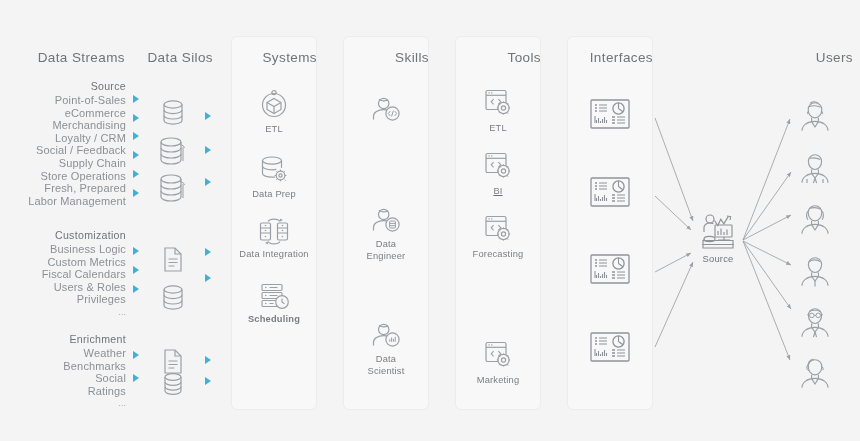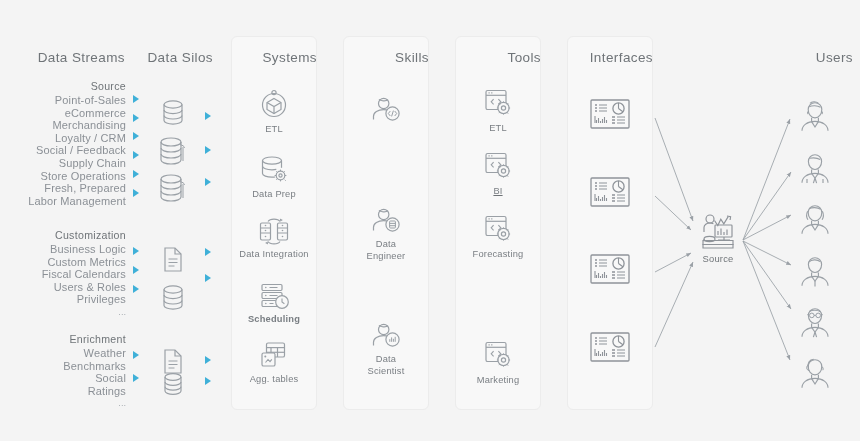--- a/index.html
+++ b/index.html
@@ -263,34 +263,20 @@
         <circle cx="8.8" cy="14.5" r=".8" fill="#9aa0a6" stroke="none"></circle>
         <circle cx="8.8" cy="22.5" r=".8" fill="#9aa0a6" stroke="none"></circle>
         <path d="M12.5 6.5h8M12.5 14.5h8M12.5 22.5h4"></path>
         <circle cx="25" cy="21" r="6.3" fill="#f8f8f8"></circle>
         <path d="M25 17.4V21l2.4 1.7" stroke-width="1.1"></path>
       </svg>
     </div>
     <div class="lbl">Scheduling</div>
   </div>
 
-  <div class="node" style="left:219px;top:340px;">
-    <div class="ico">
-      <svg width="32" height="30" viewBox="0 0 32 30" fill="none" stroke="#9aa0a6" stroke-width="1.2">
-        <rect x="8.5" y="3" width="18" height="14" rx="1.6"></rect>
-        <path d="M8.5 7.6h18"></path>
-        <path d="M13 7.6V17M19.5 7.6V17"></path>
-        <path d="M8.5 12.3h18"></path>
-        <rect x="4" y="13" width="13" height="13" rx="1.6" fill="#f8f8f8"></rect>
-        <path d="M7.5 22.5l2.5-3 2 2.2 1.8-2.4" stroke-width="1.1"></path>
-        <circle cx="7.3" cy="16.5" r="1" fill="#9aa0a6" stroke="none"></circle>
-      </svg>
-    </div>
-    <div class="lbl">Agg. tables</div>
-  </div>
 
   <div class="node" style="left:331px;top:92px;">
     <div class="ico">
       <svg width="36" height="32" viewBox="0 0 36 32" fill="none" stroke="#9aa0a6" stroke-width="1.2">
         <path d="M10.5 11.5a5.2 5.2 0 1 0 5.2-5.2 5.2 5.2 0 0 0-5.2 5.2z"></path>
         <path d="M11 7.3c1.6 1.6 6.7 2.2 9.2.5"></path>
         <path d="M5.5 27.5v-3.2c0-4.1 4.4-6.6 10.2-6.6 1.7 0 3.3.2 4.7.6"></path>
         <circle cx="24.5" cy="21.5" r="6.6" fill="#f8f8f8"></circle>
         <path d="M22.3 19l-2 2.5 2 2.5M26.7 19l2 2.5-2 2.5M25.4 18.6l-1.8 5.8" stroke-width="1"></path>
       </svg>

